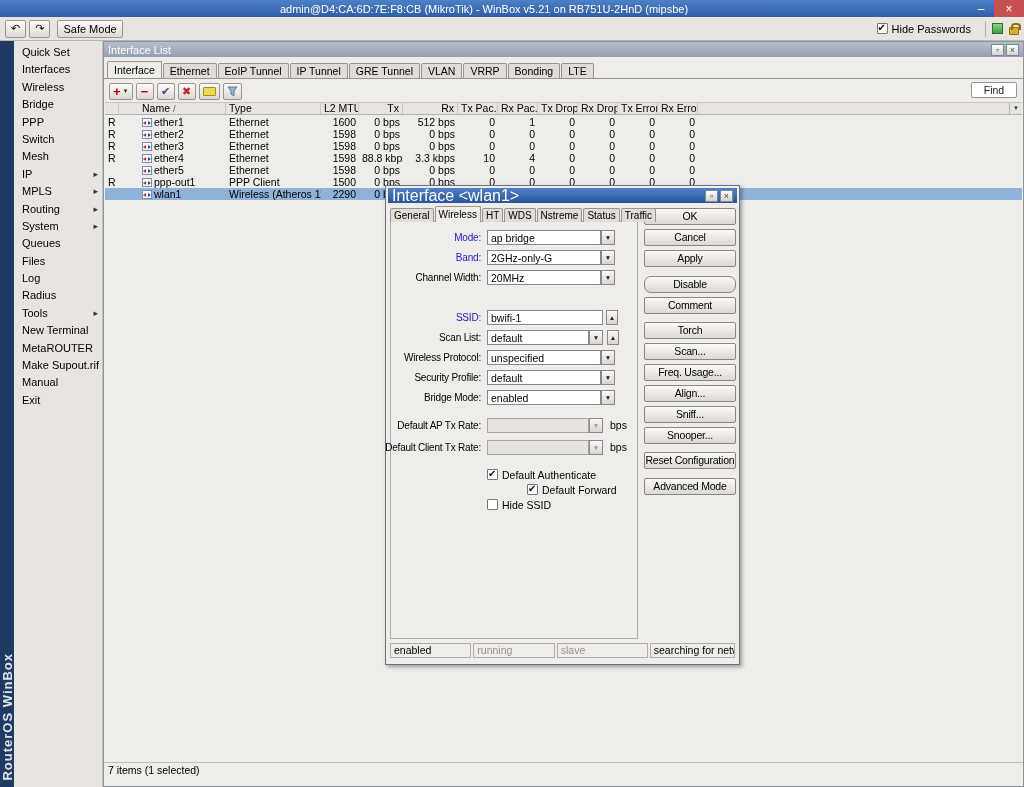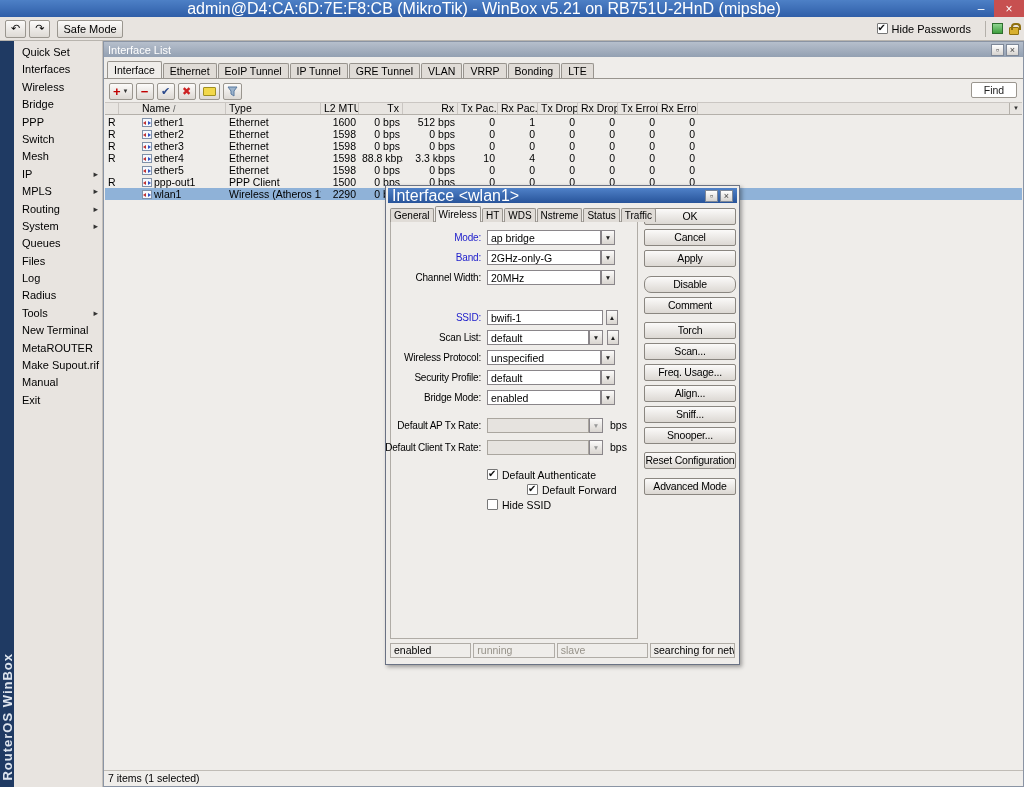--- a/index.html
+++ b/index.html
@@ -2,21 +2,21 @@
 <html><head>
 <meta charset="utf-8">
 <style>
   * { margin:0; padding:0; box-sizing:border-box; }
   body { font-family:"Liberation Sans", sans-serif; font-size:11px; color:#000; }
   #root { position:relative; width:1024px; height:787px; background:#e8e4e0; overflow:hidden; }
 
   
   .titlebar { position:absolute; left:0; top:0; width:1024px; height:17px;
     background:linear-gradient(#4d80c6,#2f5ea8); color:#fff; display:flex; align-items:center; }
-  .titlebar .title { flex:1; text-align:center; font-size:16px; }
+  .titlebar .title { flex:1; text-align:center; font-size:11px; }
   .win-btn { width:26px; height:17px; display:flex; align-items:center; justify-content:center; color:#fff; font-size:12px; }
   .win-btn.close { background:#c75050; width:30px; }
 
   
   .topbar { position:absolute; left:0; top:17px; width:1024px; height:24px; background:#e8e4e0;
     border-bottom:1px solid #b8b4ae; display:flex; align-items:center; padding:0 5px; }
   .tool-btn { height:18px; min-width:20px; border:1px solid #9a968f; background:linear-gradient(#fbfaf9,#dedad5);
     border-radius:2px; display:flex; align-items:center; justify-content:center; padding:0 5px; margin-right:3px; font-size:11px; }
   .topbar .spacer { flex:1; }
   .chk-row { display:flex; align-items:center; margin-right:8px; }
@@ -77,21 +77,21 @@
   .gcell { padding:0 3px; white-space:nowrap; overflow:hidden; }
   .c0 { width:14px; } .c1 { width:87px;margin-left:20px; } .c2 { width:95px; }
   .c3 { width:38px; text-align:right; } .c4 { width:44px; text-align:right; } .c5 { width:55px; text-align:right; }
   .c6,.c7,.c8,.c9,.c10,.c11 { width:40px; text-align:right; }
   .if-icon { width:10px; height:9px; border:1px solid #8090a8; background:#f4f8ff; display:inline-block;
     margin-right:2px; position:relative; vertical-align:-1px; }
   .if-icon::before { content:""; position:absolute; left:0px; top:2px; border-top:2px solid transparent;
     border-bottom:2px solid transparent; border-right:3px solid #c03030; }
   .if-icon::after { content:""; position:absolute; right:0px; top:2px; border-top:2px solid transparent;
     border-bottom:2px solid transparent; border-left:3px solid #3050c0; }
-  .list-footer { position:absolute; left:0; bottom:0; width:100%; height:16px; border-top:1px solid #c0bcb6;
+  .list-footer { position:absolute; left:0; bottom:0; width:100%; height:24px; border-top:1px solid #c0bcb6;
     line-height:15px; padding-left:4px; background:#efedea; font-size:10.5px; }
 
   
   .dialog { position:absolute; left:385px; top:185px; width:355px; height:480px; background:#efedea;
     border:1px solid #6a7284; box-shadow:2px 2px 4px rgba(0,0,0,.35); z-index:10; }
   .dlg-title { position:absolute; left:2px; top:2px; right:2px; height:15px;
     background:linear-gradient(#4f81c8,#28549a); color:#fff; display:flex; align-items:center; padding:0 4px; }
   .dlg-title .t { flex:1; font-size:16px; }
   .dlg-tabs { position:absolute; left:4px; top:20px; height:16px; display:flex; align-items:flex-end; z-index:2; }
   .dlg-tabs .tab { font-size:10px; padding:0 3px; height:14px; line-height:14px; }

